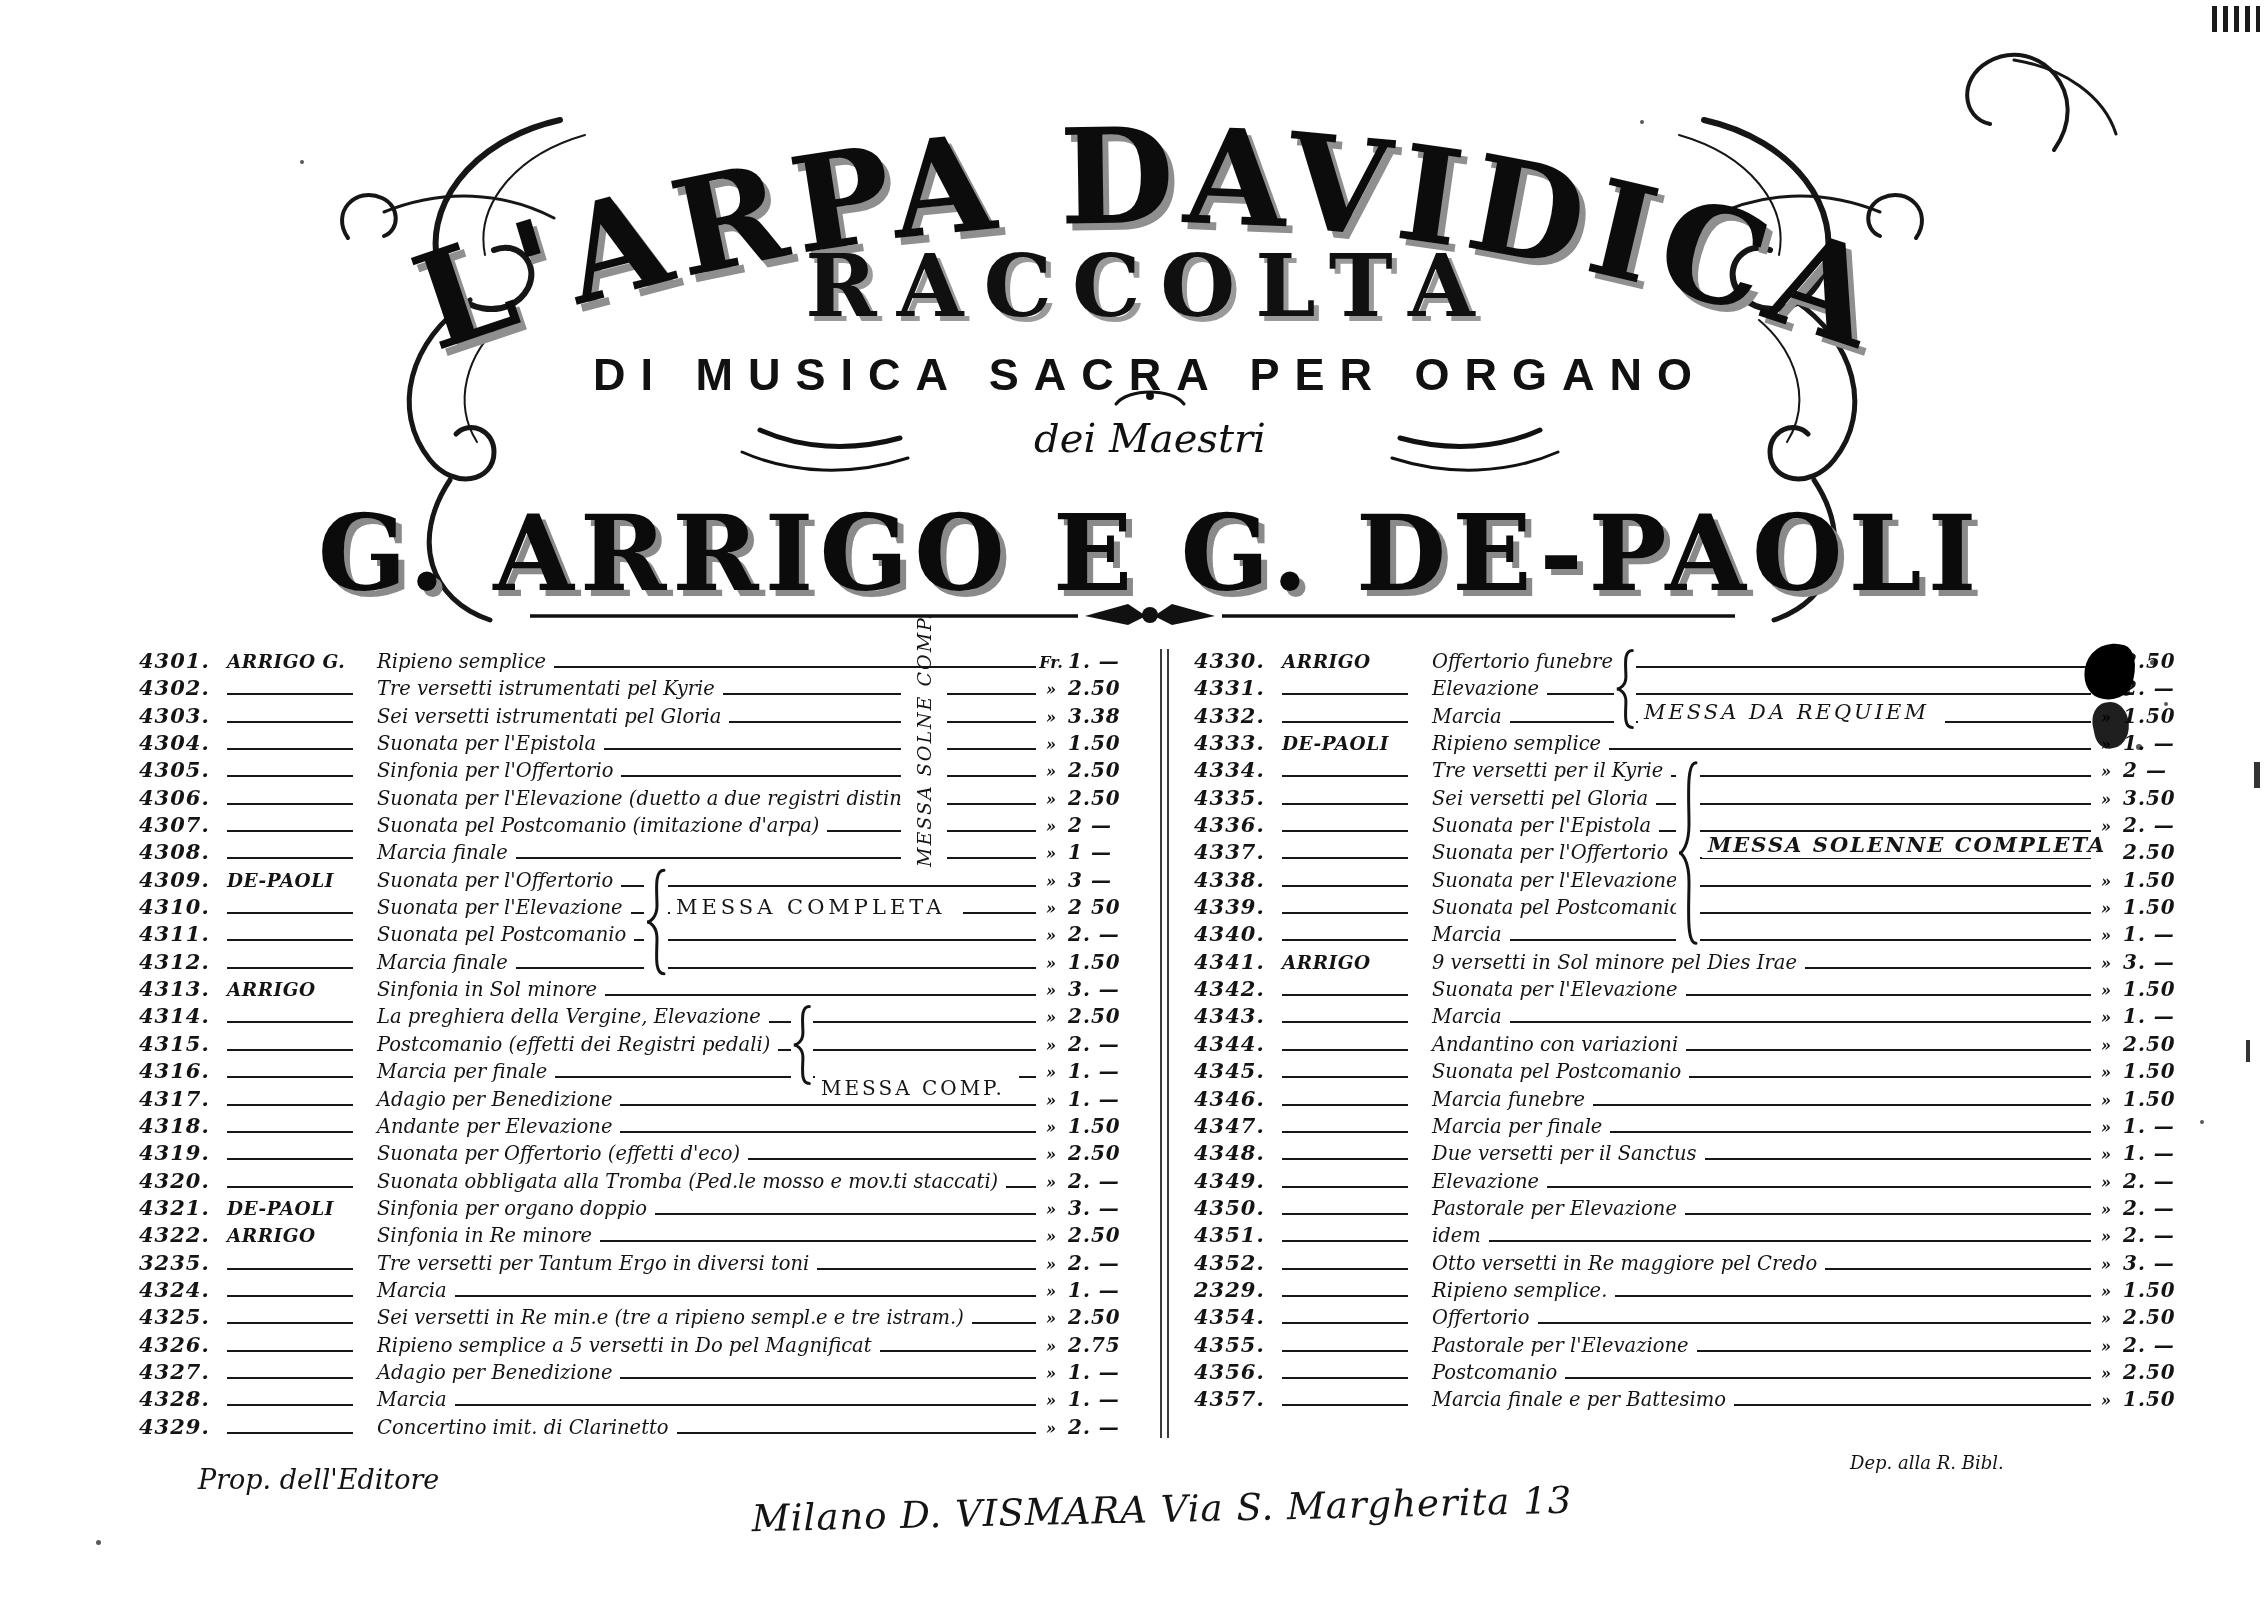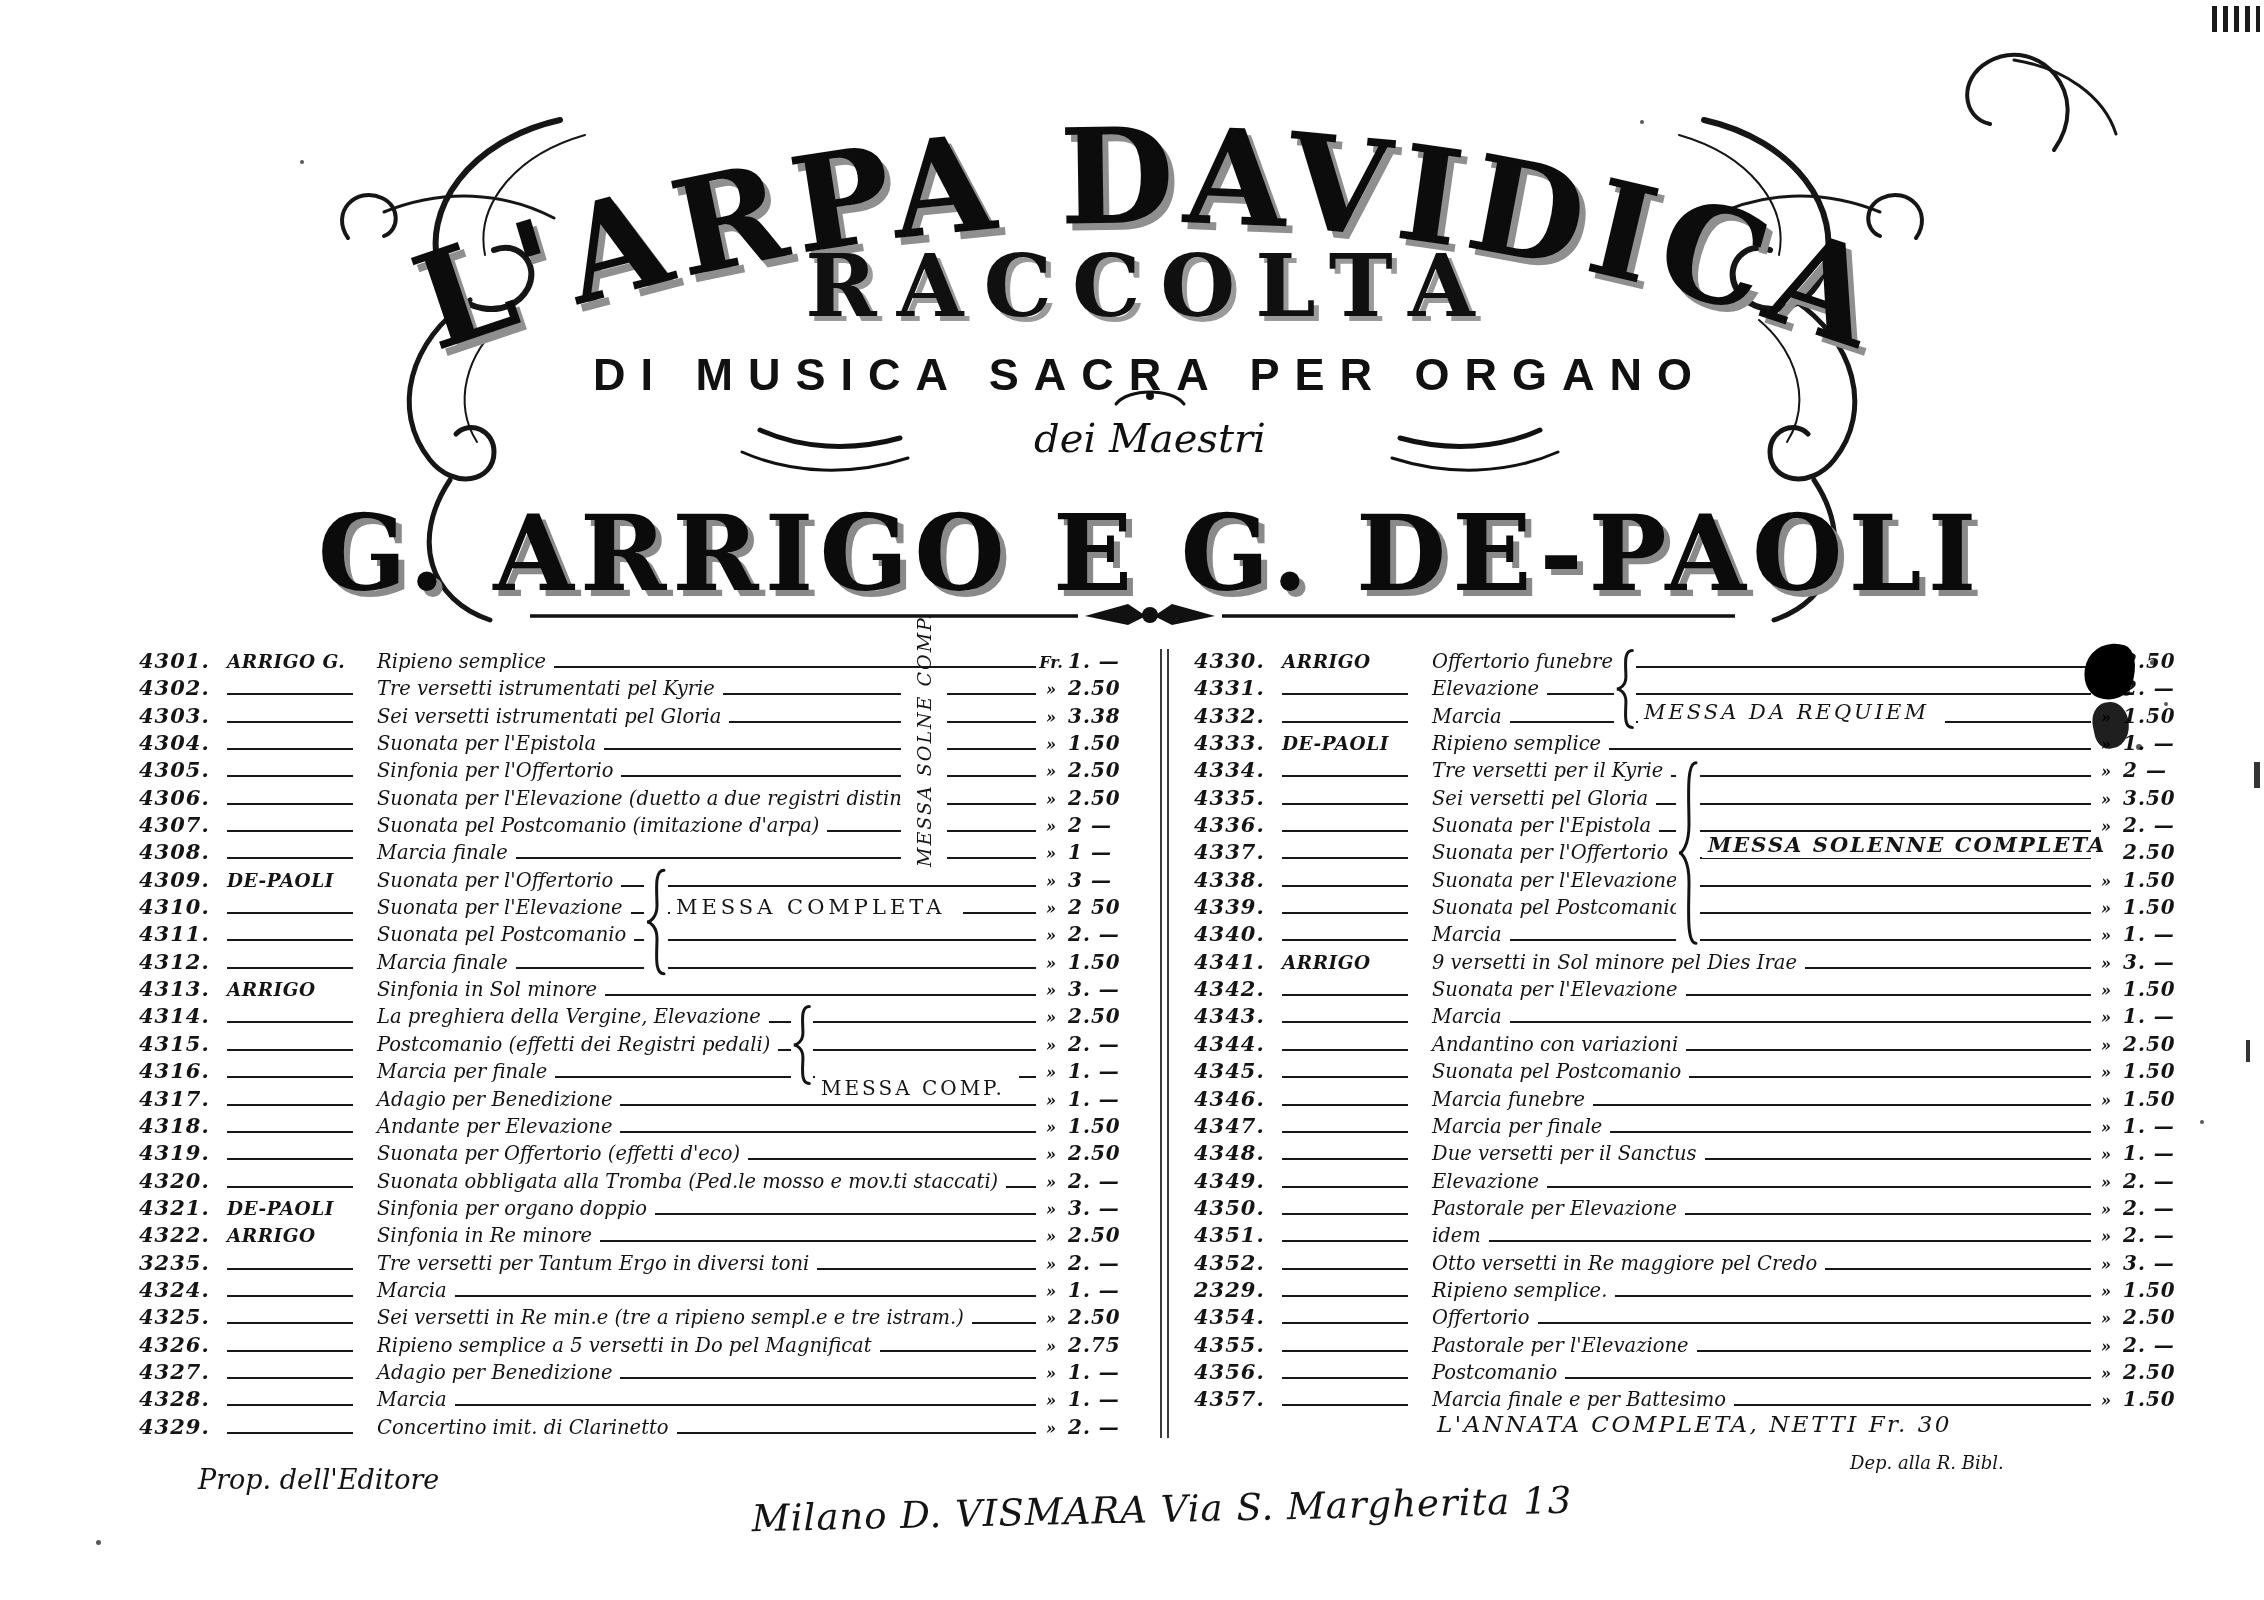--- a/index.html
+++ b/index.html
@@ -867,21 +867,20 @@
         </span>
         <span class="title">Marcia finale e per Battesimo</span>
         <span class="leader"></span>
         <span class="mark">»</span>
         <span class="price">1.50</span>
       </div>
     </div>
 
   <div class="vdivider"></div>
 
-  <div class="annata">L'ANNATA COMPLETA, NETTI Fr. 30</div>
 
   <div class="f-left">Prop. dell'Editore</div>
   <div class="f-right">Dep. alla R. Bibl.</div>
   <div class="f-center">Milano D. VISMARA Via S. Margherita 13</div>
 
   <div class="blob" id="blob1"></div>
   <div class="blob" id="blob2"></div>
   <div class="speck" style="left:2122px;top:688px;width:8px;height:8px;"></div>
   <div class="speck" style="left:2150px;top:660px;width:5px;height:5px;"></div>
   <div class="speck" style="left:2164px;top:702px;width:4px;height:4px;"></div>

